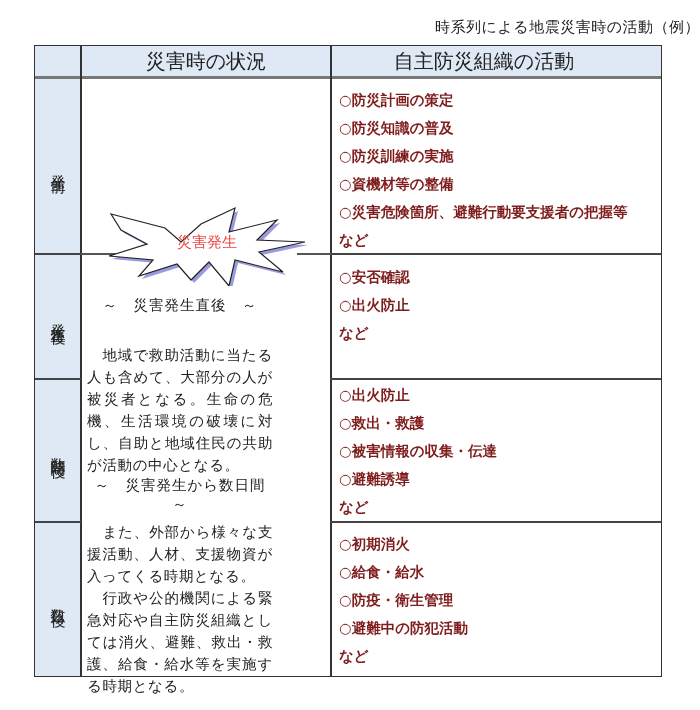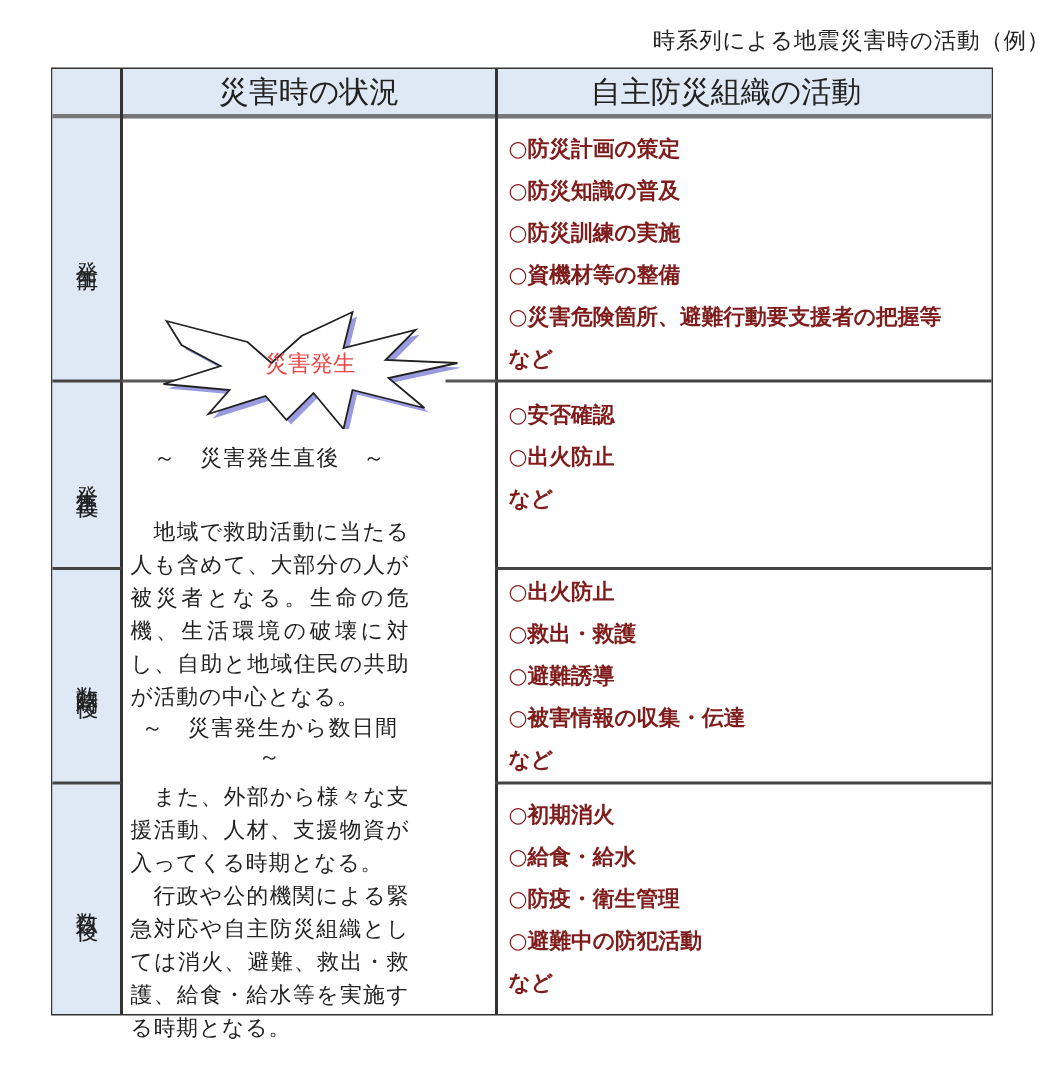--- a/index.html
+++ b/index.html
@@ -91,22 +91,22 @@
     <div class="act">など</div>
   </div>
   <div class="acts" style="top:217px;">
     <div class="act">○安否確認</div>
     <div class="act">○出火防止</div>
     <div class="act">など</div>
   </div>
   <div class="acts" style="top:335px;">
     <div class="act">○出火防止</div>
     <div class="act">○救出・救護</div>
+    <div class="act">○被害情報の収集・伝達</div>
     <div class="act">○避難誘導</div>
-    <div class="act">○被害情報の収集・伝達</div>
     <div class="act">など</div>
   </div>
   <div class="acts" style="top:484px;">
     <div class="act">○初期消火</div>
     <div class="act">○給食・給水</div>
     <div class="act">○防疫・衛生管理</div>
     <div class="act">○避難中の防犯活動</div>
     <div class="act-etc act">など</div>
   </div>
 

